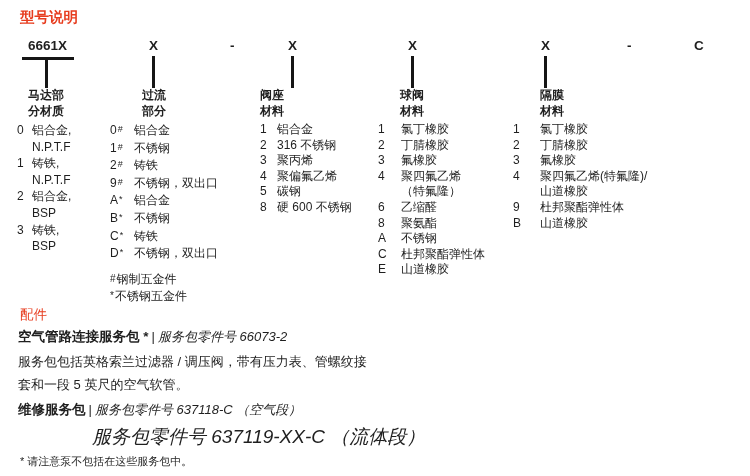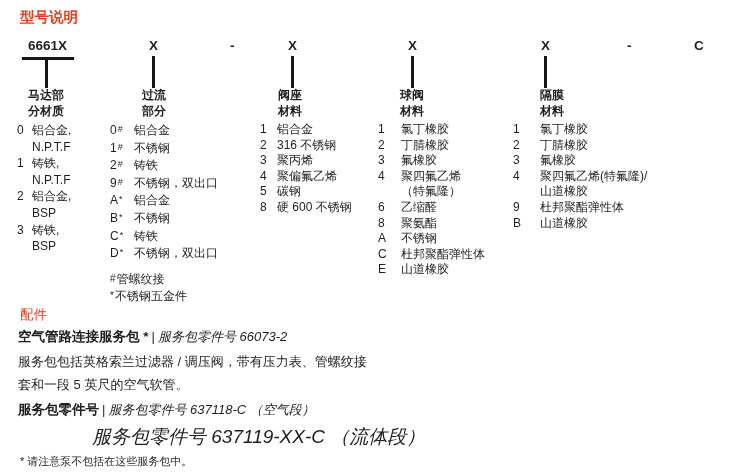--- a/index.html
+++ b/index.html
@@ -21,21 +21,21 @@
 
   .col { position:absolute; top:87px; font-size:12px; }
   .col .hdr { font-weight:700; line-height:16px; white-space:pre-line; margin-bottom:3px; }
   .rows .row { display:flex; }
   .code { flex:none; }
   .label { white-space:pre-line; }
   .mark { font-size:9px; position:relative; top:-2px; padding-left:1px; }
 
   .col1 { left:17px; width:100px; }  .col1 .hdr { margin-left:11px; } .col1 .rows { line-height:16.6px; } .col1 .code { width:15px; }
   .col2 { left:110px; width:155px; } .col2 .hdr { margin-left:32px; } .col2 .rows { line-height:16.6px; } .col2 .code { width:24px; }
-  .col3 { left:260px; width:120px; } .col3 .hdr { margin-left:18px; } .col3 .rows { line-height:15.6px; } .col3 .code { width:17px; }
+  .col3 { left:260px; width:120px; } .col3 .hdr { } .col3 .rows { line-height:15.6px; } .col3 .code { width:17px; }
   .col4 { left:378px; width:140px; } .col4 .hdr { margin-left:22px; } .col4 .rows { line-height:15.6px; } .col4 .code { width:23px; }
   .col5 { left:513px; width:175px; } .col5 .hdr { margin-left:27px; } .col5 .rows { line-height:15.6px; } .col5 .code { width:27px; }
 
   .fnotes { margin-top:8px; line-height:17px; }
   .fn-mark { font-size:10px; position:relative; top:-1px; padding-right:1px; }
 
   .acc-h { position:absolute; left:20px; top:306px; font-size:13.5px; font-weight:400; }
   .l1 { position:absolute; left:18px; top:328px; font-size:13px; }
   .l1 .bld, .l2 .bld { font-weight:700; font-size:13.5px;text-align:center; }
   .sep { padding:0 3px; color:#1f1f1f; }
@@ -126,21 +126,21 @@
       <div class="row">
         <span class="code"><span>C</span><span class="mark">*</span></span>
         <span class="label">铸铁</span>
       </div>
       <div class="row">
         <span class="code"><span>D</span><span class="mark">*</span></span>
         <span class="label">不锈钢，双出口</span>
       </div>
     </div>
     <div class="fnotes">
-      <div><span class="fn-mark">#</span><span>管螺纹接</span></div>
+      <div><span class="fn-mark">#</span><span>钢制五金件</span></div>
       <div><span class="fn-mark">*</span><span>不锈钢五金件</span></div>
     </div>
   </div>
 
   <div class="col col3">
     <div class="hdr">阀座
 材料</div>
     <div class="rows">
       <div class="row">
         <span class="code">1</span>
@@ -248,20 +248,20 @@
   <div class="acc-h accent" style="color: rgb(231, 60, 30);">配件</div>
 
   <div class="l1">
     <span class="bld">空气管路连接服务包 *</span><span class="sep">|</span><span class="it">服务包零件号 66073-2</span>
   </div>
 
   <div class="desc">服务包包括英格索兰过滤器 / 调压阀，带有压力表、管螺纹接
 套和一段 5 英尺的空气软管。</div>
 
   <div class="l2">
-    <span class="bld">服务包零件号</span><span class="sep">|</span><span class="it">服务包零件号 637118-C （空气段）</span>
+    <span class="bld">维修服务包</span><span class="sep">|</span><span class="it">服务包零件号 637118-C （空气段）</span>
   </div>
 
   <div class="l3 it">服务包零件号 637119-XX-C （流体段）</div>
 
   <div class="foot">* 请注意泵不包括在这些服务包中。</div>
 
 </div>
 
 </body></html>

